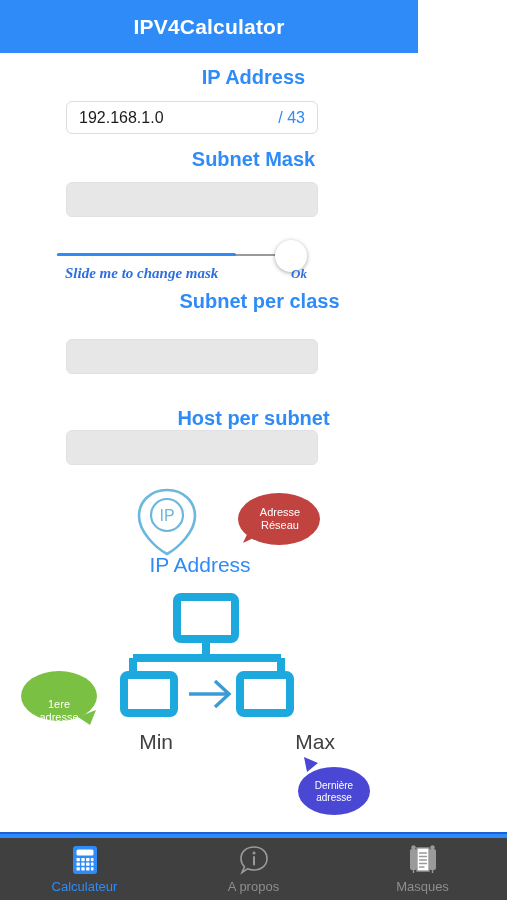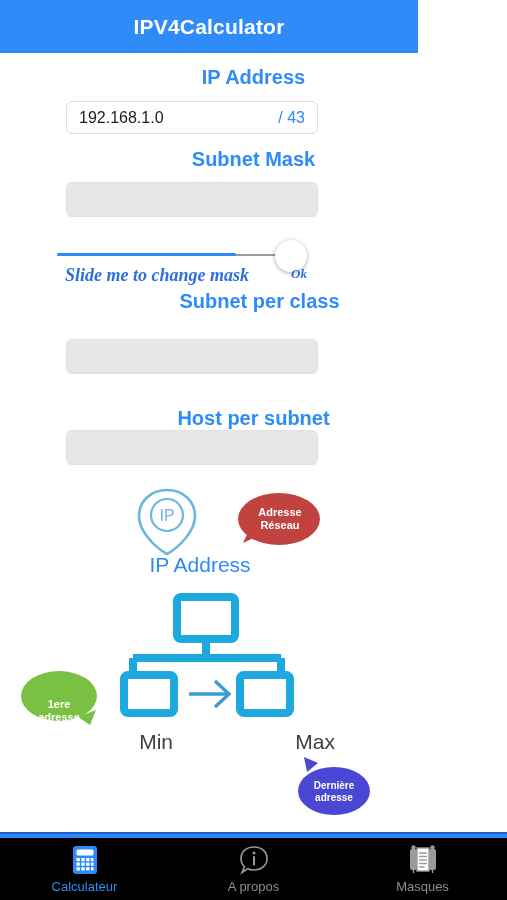--- a/index.html
+++ b/index.html
@@ -109,21 +109,21 @@
     border-radius: 50%;
     background: #ffffff;
     box-shadow: 0 1px 4px rgba(0,0,0,0.35);
   }
   .slider-hint {
     position: absolute;
     left: 8px; top: 17px;
     font-family: "Liberation Serif", serif;
     font-style: italic;
     font-weight: bold;
-    font-size: 18px;
+    font-size: 15px;
     color: #2e6fe0;
   }
   .slider-ok {
     position: absolute;
     right: 0; top: 18px;
     font-family: "Liberation Serif", serif;
     font-style: italic;
     font-weight: bold;
     font-size: 13px;
     color: #2e6fe0;
@@ -149,21 +149,21 @@
     width: 90px;
   }
   .label-min { left: 83px;  top: 730px; }
   .label-max { left: 245px; top: 730px; }
 
   .bubble-text {
     position: absolute;
     text-align: center;
     color: #ffffff;
     line-height: 1.15;
-    font-weight: bold;
+    font-weight: normal;
     pointer-events: none;
   }
   .bubble-red {
     left: 244px; top: 506px; width: 72px;
     font-size: 11px;
   }
   .bubble-green {
     left: 26px; top: 682px; width: 66px;
     font-size: 11px;
     margin-top: 16px;
@@ -178,21 +178,21 @@
     position: absolute;
     left: 0; top: 832px;
     width: 507px; height: 6px;
     background: #2e8bf7;
     border-top: 2px solid #1b5fd9;
   }
   .tabbar {
     position: absolute;
     left: 0; top: 838px;
     width: 507px; height: 62px;
-    background: #000000;
+    background: #404040;
     display: flex;
   }
   .tab {
     flex: 1;
     display: flex;
     flex-direction: column;
     align-items: center;
     justify-content: center;
     gap: 3px;
   }

